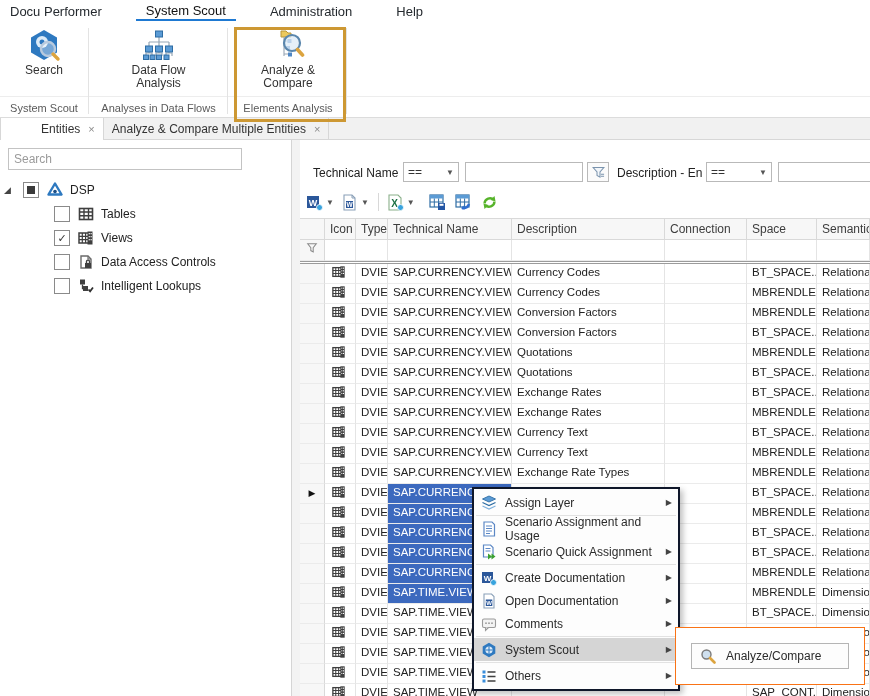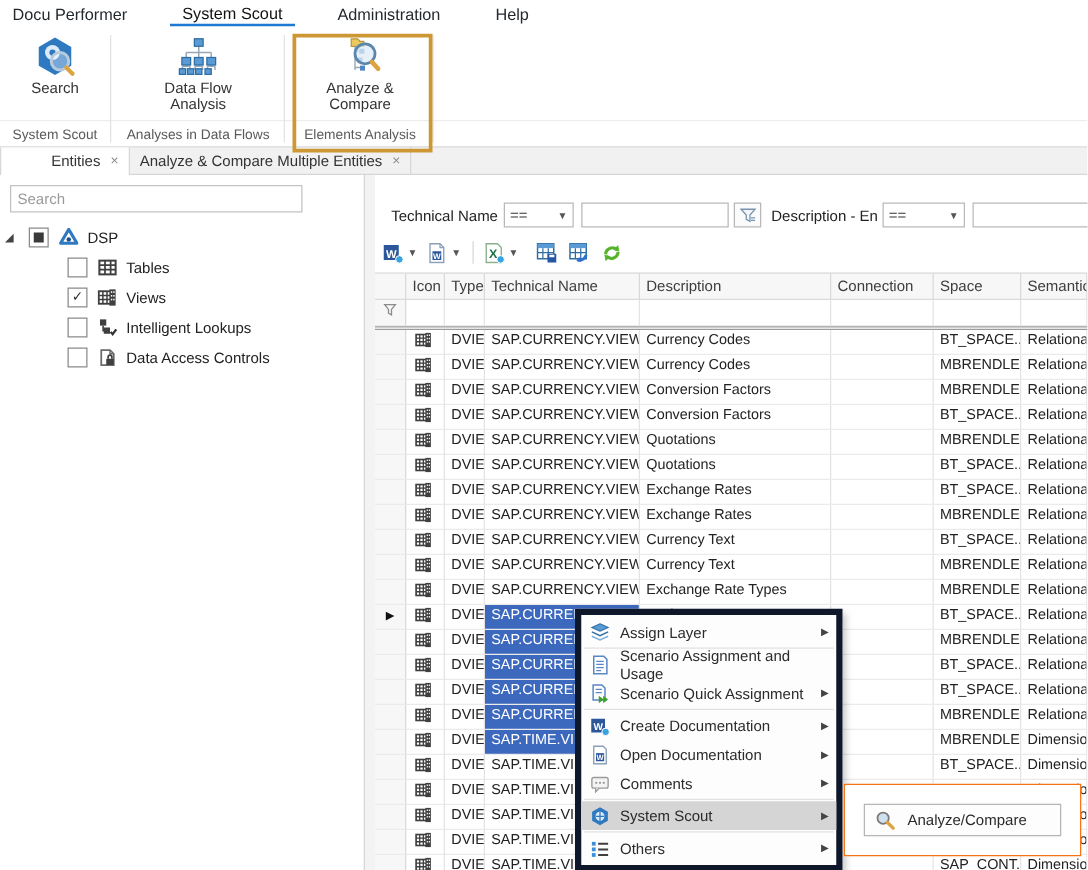--- a/index.html
+++ b/index.html
@@ -64,21 +64,21 @@
   #gridsep{position:absolute;left:0;top:105px;width:570px;height:3px;border-top:1px solid #9b9b9b;border-bottom:1px solid #9b9b9b;box-sizing:border-box;}
   #gridbody{position:absolute;left:0;top:108px;width:570px;height:448px;overflow:hidden;}
   .grow{height:20px;}
   .cell{font-size:11.5px;color:#222;padding:2px 5px 0 5px;border-right:1px solid #e4e4e4;border-bottom:1px solid #ebebeb;white-space:nowrap;overflow:hidden;box-sizing:border-box;}
   .ind{background:#f7f7f7;border-right:1px solid #d9d9d9;text-align:center;padding:2px 0 0 0;}
   .rarr{font-size:9px;color:#111;}
   .c-icon{padding:1px 0 0 7px;}
   .sel{background:#3c69be;color:#fff;}
   .funnel-sm{width:12px;height:12px;}
   
-  #ctxmenu{left:460px;top:487px;width:204px;background:#fdfdfd;border:5px solid #0f172a;box-shadow:3px 3px 6px rgba(0,0,0,.25);z-index:10;padding:2px 0;}
+  #ctxmenu{left:472px;top:487px;width:204px;background:#fdfdfd;border:2px solid #0f172a;box-shadow:3px 3px 6px rgba(0,0,0,.25);z-index:10;padding:2px 0;}
   .mrow{height:23px;display:flex;align-items:center;font-size:12px;color:#2b2b2b;position:relative;cursor:default;}
   .mrow .mic{width:16px;height:16px;margin:0 8px 0 7px;flex:none;}
   .mrow .sub{position:absolute;right:6px;font-size:8px;color:#444;}
   .mrow.hl{background:#d5d5d5;}
   .menu-sep{height:1px;background:#e2e2e2;margin:1px 2px;}
   
   #submenu{left:675px;top:627px;z-index:11;border:1px solid #f97316;background:#fff;padding:15px;}
   #submenu .inner{border:1px solid #b5b5b5;background:#fdfdfd;height:24px;width:156px;display:flex;align-items:center;font-size:12px;color:#2b2b2b;}
   #submenu .mic{width:16px;height:16px;margin:0 10px 0 8px;}
 </style>
@@ -216,39 +216,39 @@
               <rect x="12.6" y="9" width="1.1" height="1.3"></rect>
             </g>
           </svg>
       </span>
       <span class="tlabel">Views</span>
     </div>
     <div class="trow child">
       <span class="cb off"></span>
       <span class="ticon">
         <svg viewBox="0 0 16 16" width="16" height="16">
+            <path d="M3 2 h7 l3 3 v9 H3 Z" fill="#fff" stroke="#6a6a6a" stroke-width="1.4"></path>
+            <path d="M10 2 v3 h3" fill="none" stroke="#6a6a6a" stroke-width="1.2"></path>
+            <rect x="7" y="9" width="6" height="5" fill="#3f3f3f"></rect>
+            <path d="M8.5 9 v-1.4 a1.5 1.5 0 0 1 3 0 V9" fill="none" stroke="#3f3f3f" stroke-width="1.4"></path>
+          </svg>
+      </span>
+      <span class="tlabel">Data Access Controls</span>
+    </div>
+    <div class="trow child">
+      <span class="cb off"></span>
+      <span class="ticon">
+        <svg viewBox="0 0 16 16" width="16" height="16">
             <rect x="2" y="1.5" width="5" height="5" fill="#3f3f3f"></rect>
             <rect x="5" y="8" width="5" height="5" fill="#3f3f3f"></rect>
             <path d="M4.5 6.5 v4 h1" fill="none" stroke="#3f3f3f" stroke-width="1.3"></path>
             <path d="M10.5 11.5 l1.6 1.8 L15 9.5" fill="none" stroke="#2f2f2f" stroke-width="1.8"></path>
           </svg>
       </span>
       <span class="tlabel">Intelligent Lookups</span>
-    </div>
-    <div class="trow child">
-      <span class="cb off"></span>
-      <span class="ticon">
-        <svg viewBox="0 0 16 16" width="16" height="16">
-            <path d="M3 2 h7 l3 3 v9 H3 Z" fill="#fff" stroke="#6a6a6a" stroke-width="1.4"></path>
-            <path d="M10 2 v3 h3" fill="none" stroke="#6a6a6a" stroke-width="1.2"></path>
-            <rect x="7" y="9" width="6" height="5" fill="#3f3f3f"></rect>
-            <path d="M8.5 9 v-1.4 a1.5 1.5 0 0 1 3 0 V9" fill="none" stroke="#3f3f3f" stroke-width="1.4"></path>
-          </svg>
-      </span>
-      <span class="tlabel">Data Access Controls</span>
     </div>
   </div>
 </div>
 <div id="splitter" class="abs"></div>
 
 <div id="rightpanel" class="abs">
 
   <div id="filterbar">
     <span class="flabel" style="left:13px">Technical Name</span>
     <div class="fdrop" style="left:103px;width:56px">

